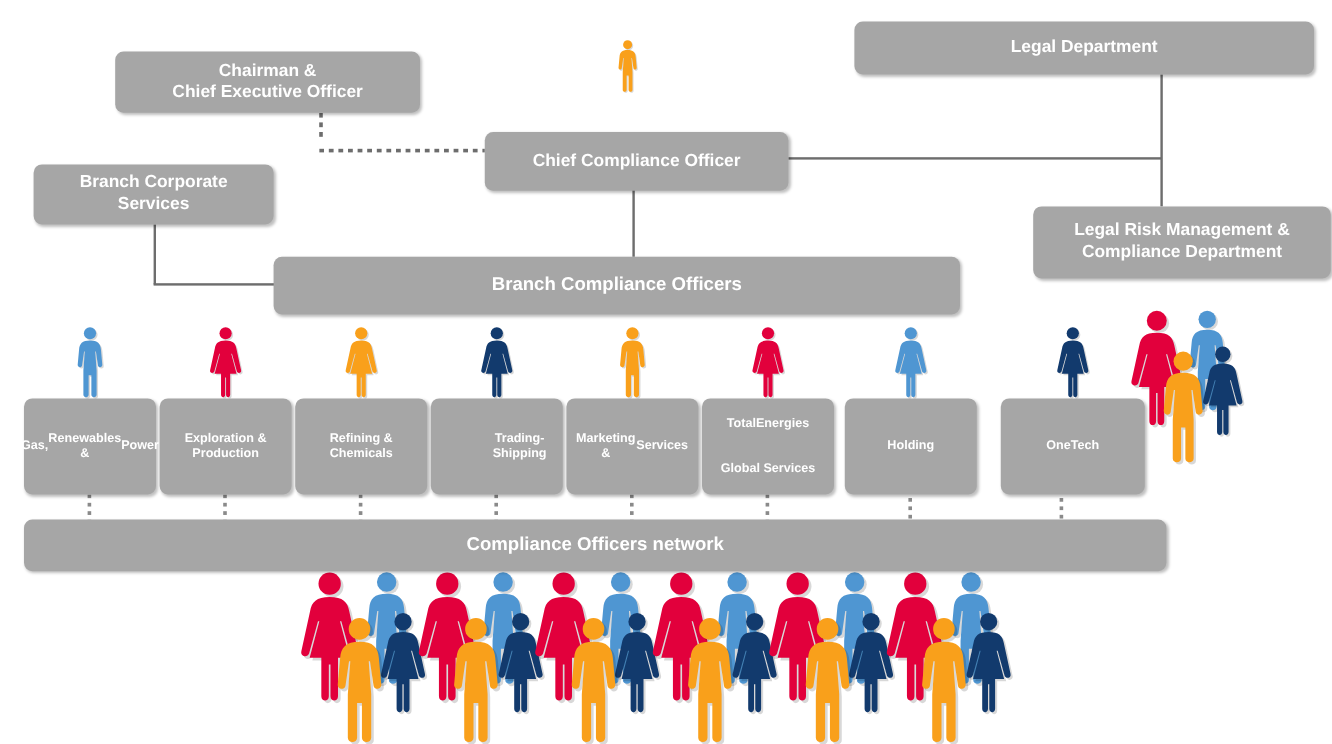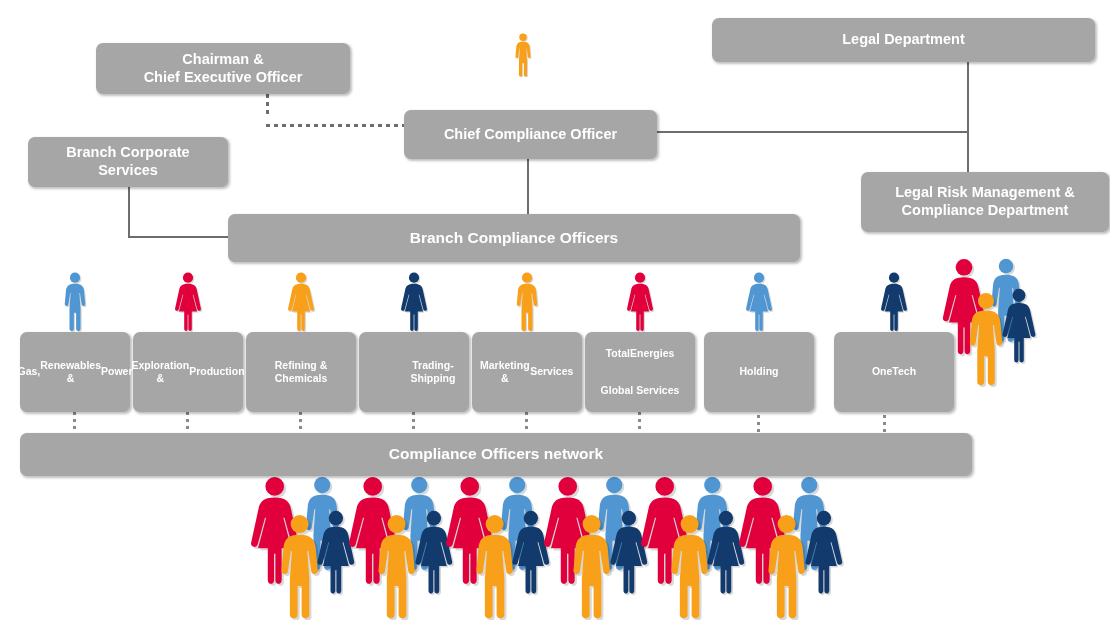--- a/index.html
+++ b/index.html
@@ -144,21 +144,21 @@
           <g transform="translate(3.2,3.2)" fill="rgba(0,0,0,0.28)" opacity="0.55">
             <circle cx="50" cy="15" r="13.4"></circle>
             <path d="M50 31 C34 31 28.5 37 26.5 48 L16 96 C14.6 102.5 23.5 104.5 25.4 98.5 L36 60 L37.6 60 L26 104 L40 104 L40 150 C40 157 49 157 49 150 L49 112 L51 112 L51 150 C51 157 60 157 60 150 L60 104 L74 104 L62.4 60 L64 60 L74.6 98.5 C76.5 104.5 85.4 102.5 84 96 L73.5 48 C71.5 37 66 31 50 31 Z"></path>
           </g>
           <g fill="#e2003c">
             <circle cx="50" cy="15" r="13.4"></circle>
             <path d="M50 31 C34 31 28.5 37 26.5 48 L16 96 C14.6 102.5 23.5 104.5 25.4 98.5 L36 60 L37.6 60 L26 104 L40 104 L40 150 C40 157 49 157 49 150 L49 112 L51 112 L51 150 C51 157 60 157 60 150 L60 104 L74 104 L62.4 60 L64 60 L74.6 98.5 C76.5 104.5 85.4 102.5 84 96 L73.5 48 C71.5 37 66 31 50 31 Z"></path>
           </g>
         </svg>
       </div>
-      <div class="box small" style="left: 133px; top: 332px; width: 110px; height: 80px; flex-direction: row;">
+      <div class="box small" style="left: 133px; top: 332px; width: 110px; height: 80px; flex-direction: column;">
         <span>Exploration &amp;</span>
         <span>Production</span>
       </div>
       <div class="person" style="left: 282px; top: 272px;">
         <svg width="38" height="65.36" viewBox="0 0 100 172">
           <g transform="translate(3.2,3.2)" fill="rgba(0,0,0,0.28)" opacity="0.55">
             <circle cx="50" cy="15" r="13.4"></circle>
             <path d="M50 31 C34 31 28.5 37 26.5 48 L16 96 C14.6 102.5 23.5 104.5 25.4 98.5 L36 60 L37.6 60 L26 104 L40 104 L40 150 C40 157 49 157 49 150 L49 112 L51 112 L51 150 C51 157 60 157 60 150 L60 104 L74 104 L62.4 60 L64 60 L74.6 98.5 C76.5 104.5 85.4 102.5 84 96 L73.5 48 C71.5 37 66 31 50 31 Z"></path>
           </g>
           <g fill="#f9a01b">

